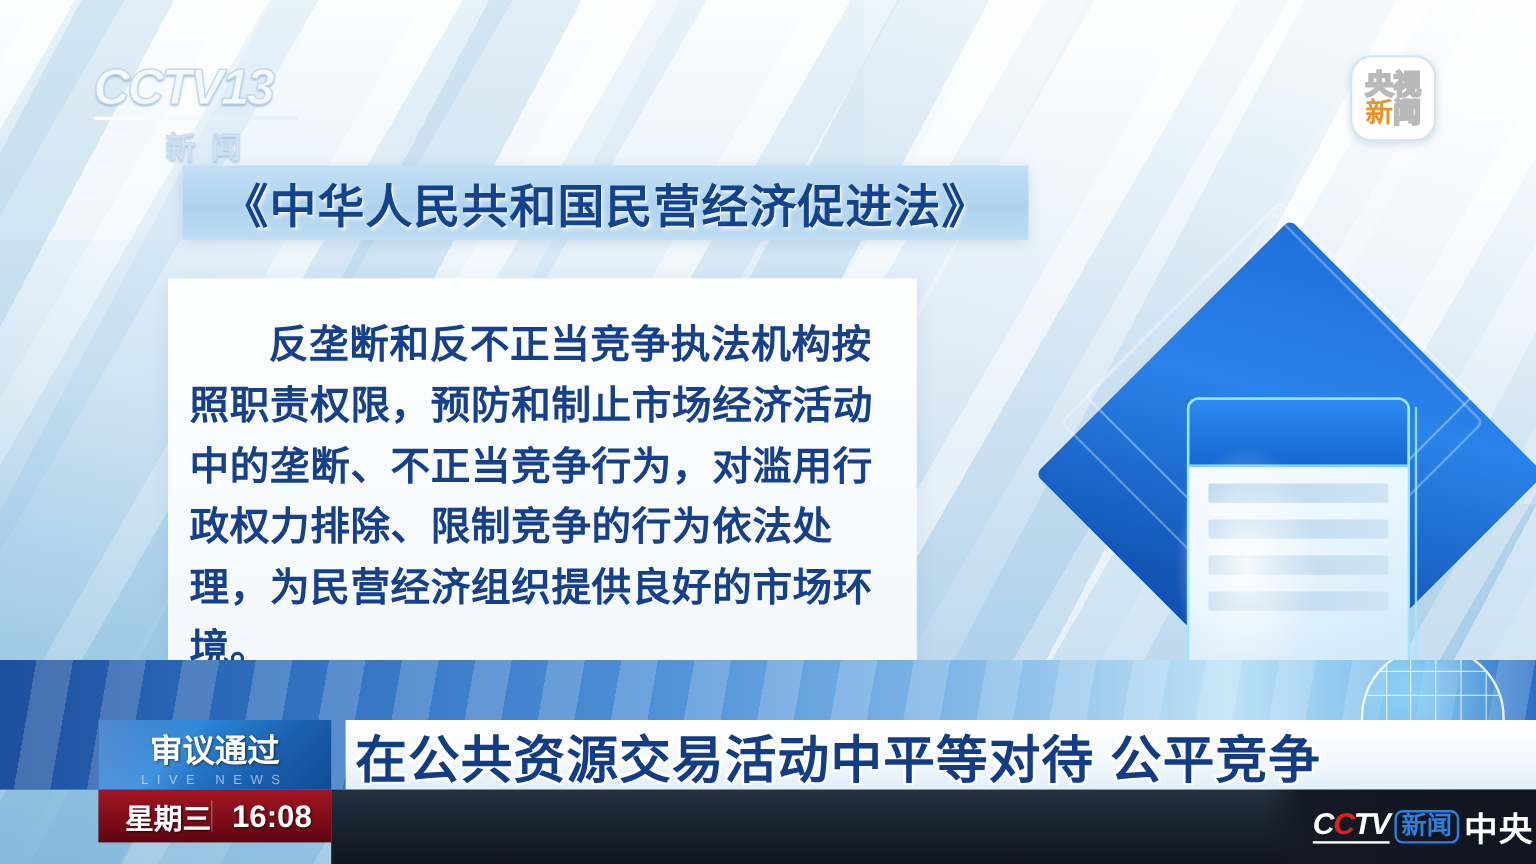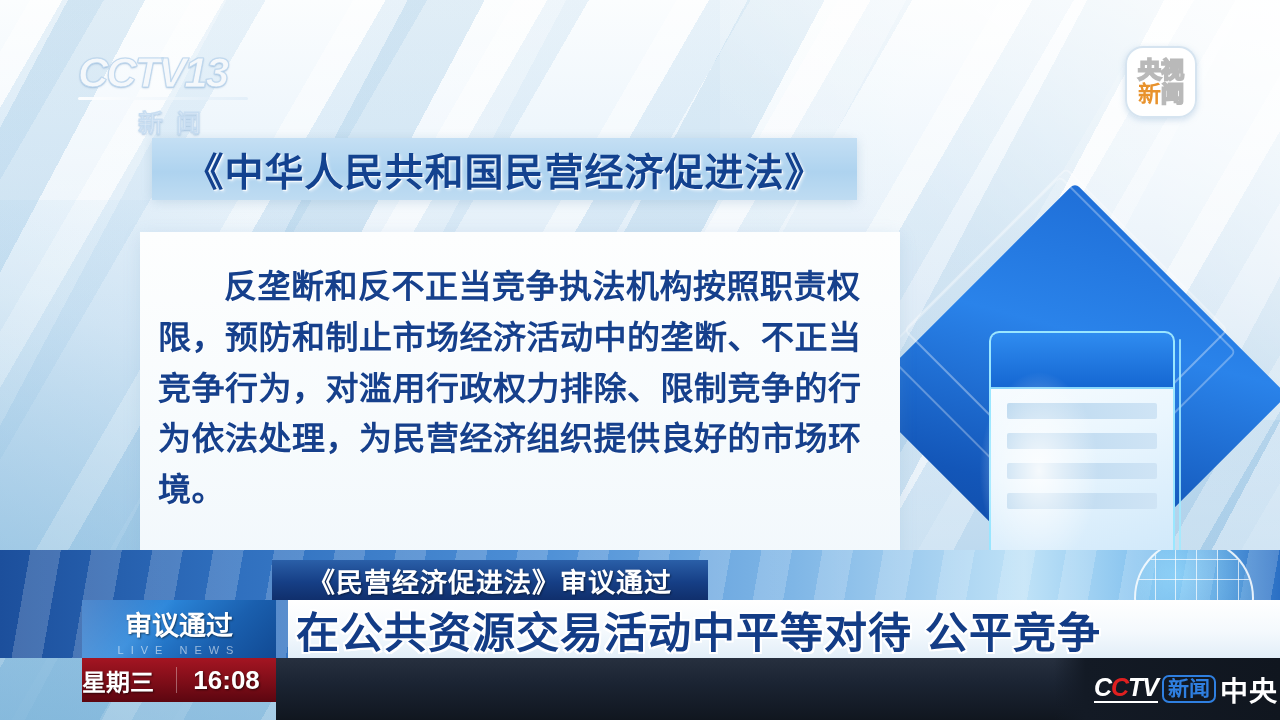--- a/index.html
+++ b/index.html
@@ -110,21 +110,21 @@
     box-shadow:0 2px 10px rgba(90,140,180,0.22);
   }
   .title-text {
     font-size:39px; font-weight:bold; color:#13428f; letter-spacing:1px;
     white-space:nowrap;
     text-shadow:1px 1px 0 rgba(255,255,255,0.85), 2px 2px 3px rgba(255,255,255,0.6);
   }
 
   
   .body-panel {
-    position:absolute; left:140px; top:232px; width:760px; height:330px;
+    position:absolute; left:140px; top:232px; width:624px; height:330px;
     background:linear-gradient(180deg,#fdfefe 0%,#f7fbfd 60%,#f2f8fc 100%);
     box-shadow:0 4px 16px rgba(110,160,200,0.18);
     padding:30px 18px 0 18px;
   }
   .body-text {
     font-size:33px; font-weight:bold; color:#16408c; line-height:1.54;
     letter-spacing:0.5px;
     text-shadow:1px 1px 0 rgba(255,255,255,0.9);
   }
   .body-text p { text-indent:2em; }
@@ -193,21 +193,21 @@
   .pb-sub {
     position:relative; font-size:11px; color:rgba(255,255,255,0.55);
     text-align:center; letter-spacing:7px; margin-top:1px;
   }
   .time-bar {
     position:absolute; left:82px; top:658px; width:194px; height:44px;
     background:linear-gradient(180deg,#a41522 0%,#7e0d18 55%,#5c0610 100%);
     display:flex; align-items:center;
   }
   .time-day {
-    flex:1; text-align:left; color:#fff; font-size:24px; font-weight:bold;
+    flex:1; text-align:right; color:#fff; font-size:24px; font-weight:bold;
     text-shadow:1px 1px 2px rgba(0,0,0,0.6);
   }
   .time-sep { width:1px; height:26px; background:rgba(255,255,255,0.35); }
   .time-clock {
     flex:1.05; text-align:center; color:#fff; font-size:26px; font-weight:bold;
     text-shadow:1px 1px 2px rgba(0,0,0,0.6);
   }
 
   
   .ticker {
@@ -337,23 +337,20 @@
         <i class="h" style="top:70%"></i>
         <i class="h" style="top:88%"></i>
       <i class="v" style="left:16%"></i>
         <i class="v" style="left:34%"></i>
       <i class="v" style="left:52%"></i>
         <i class="v" style="left:70%"></i>
         <i class="v" style="left:88%"></i>
     </div>
   </div>
 
-  <div class="kicker">
-    <div class="kicker-text">《民营经济促进法》审议通过</div>
-  </div>
 
   <div class="headline-band">
     <div class="headline-text">在公共资源交易活动中平等对待 公平竞争</div>
   </div>
 
   <div class="program-badge">
     <div class="pb-sheen"></div>
     <div class="pb-title">审议通过</div>
     <div class="pb-sub">LIVE NEWS</div>
   </div>

